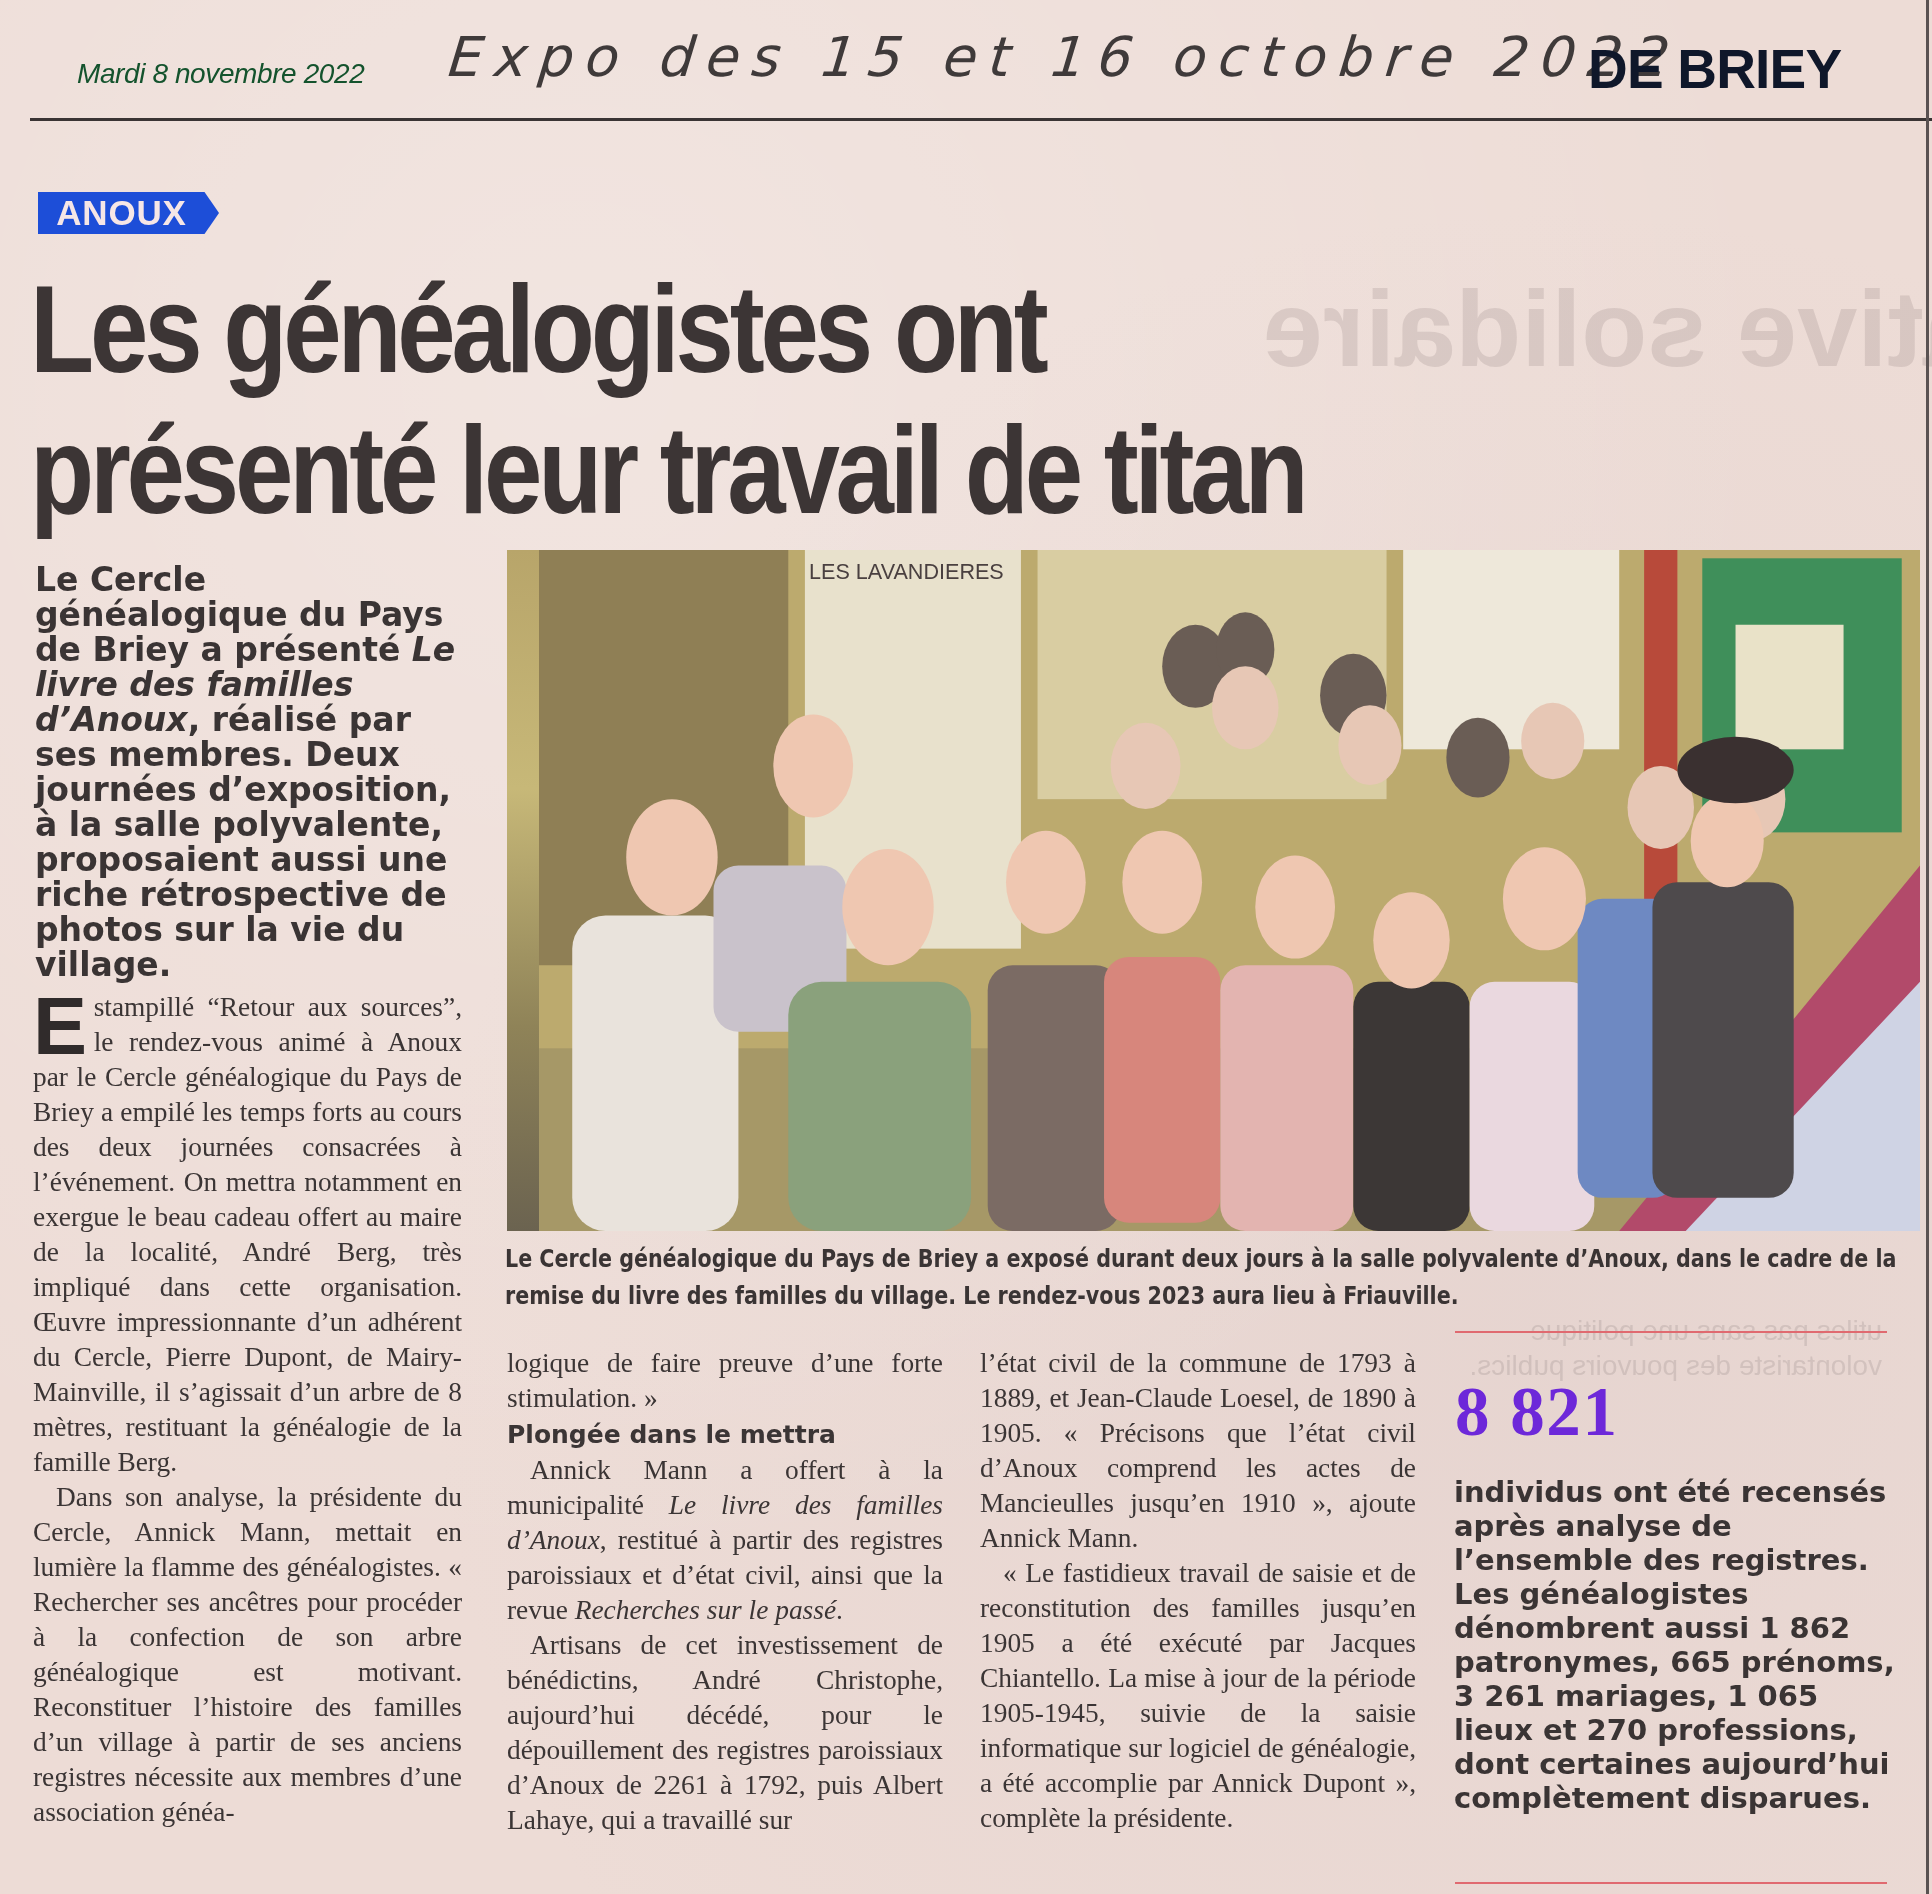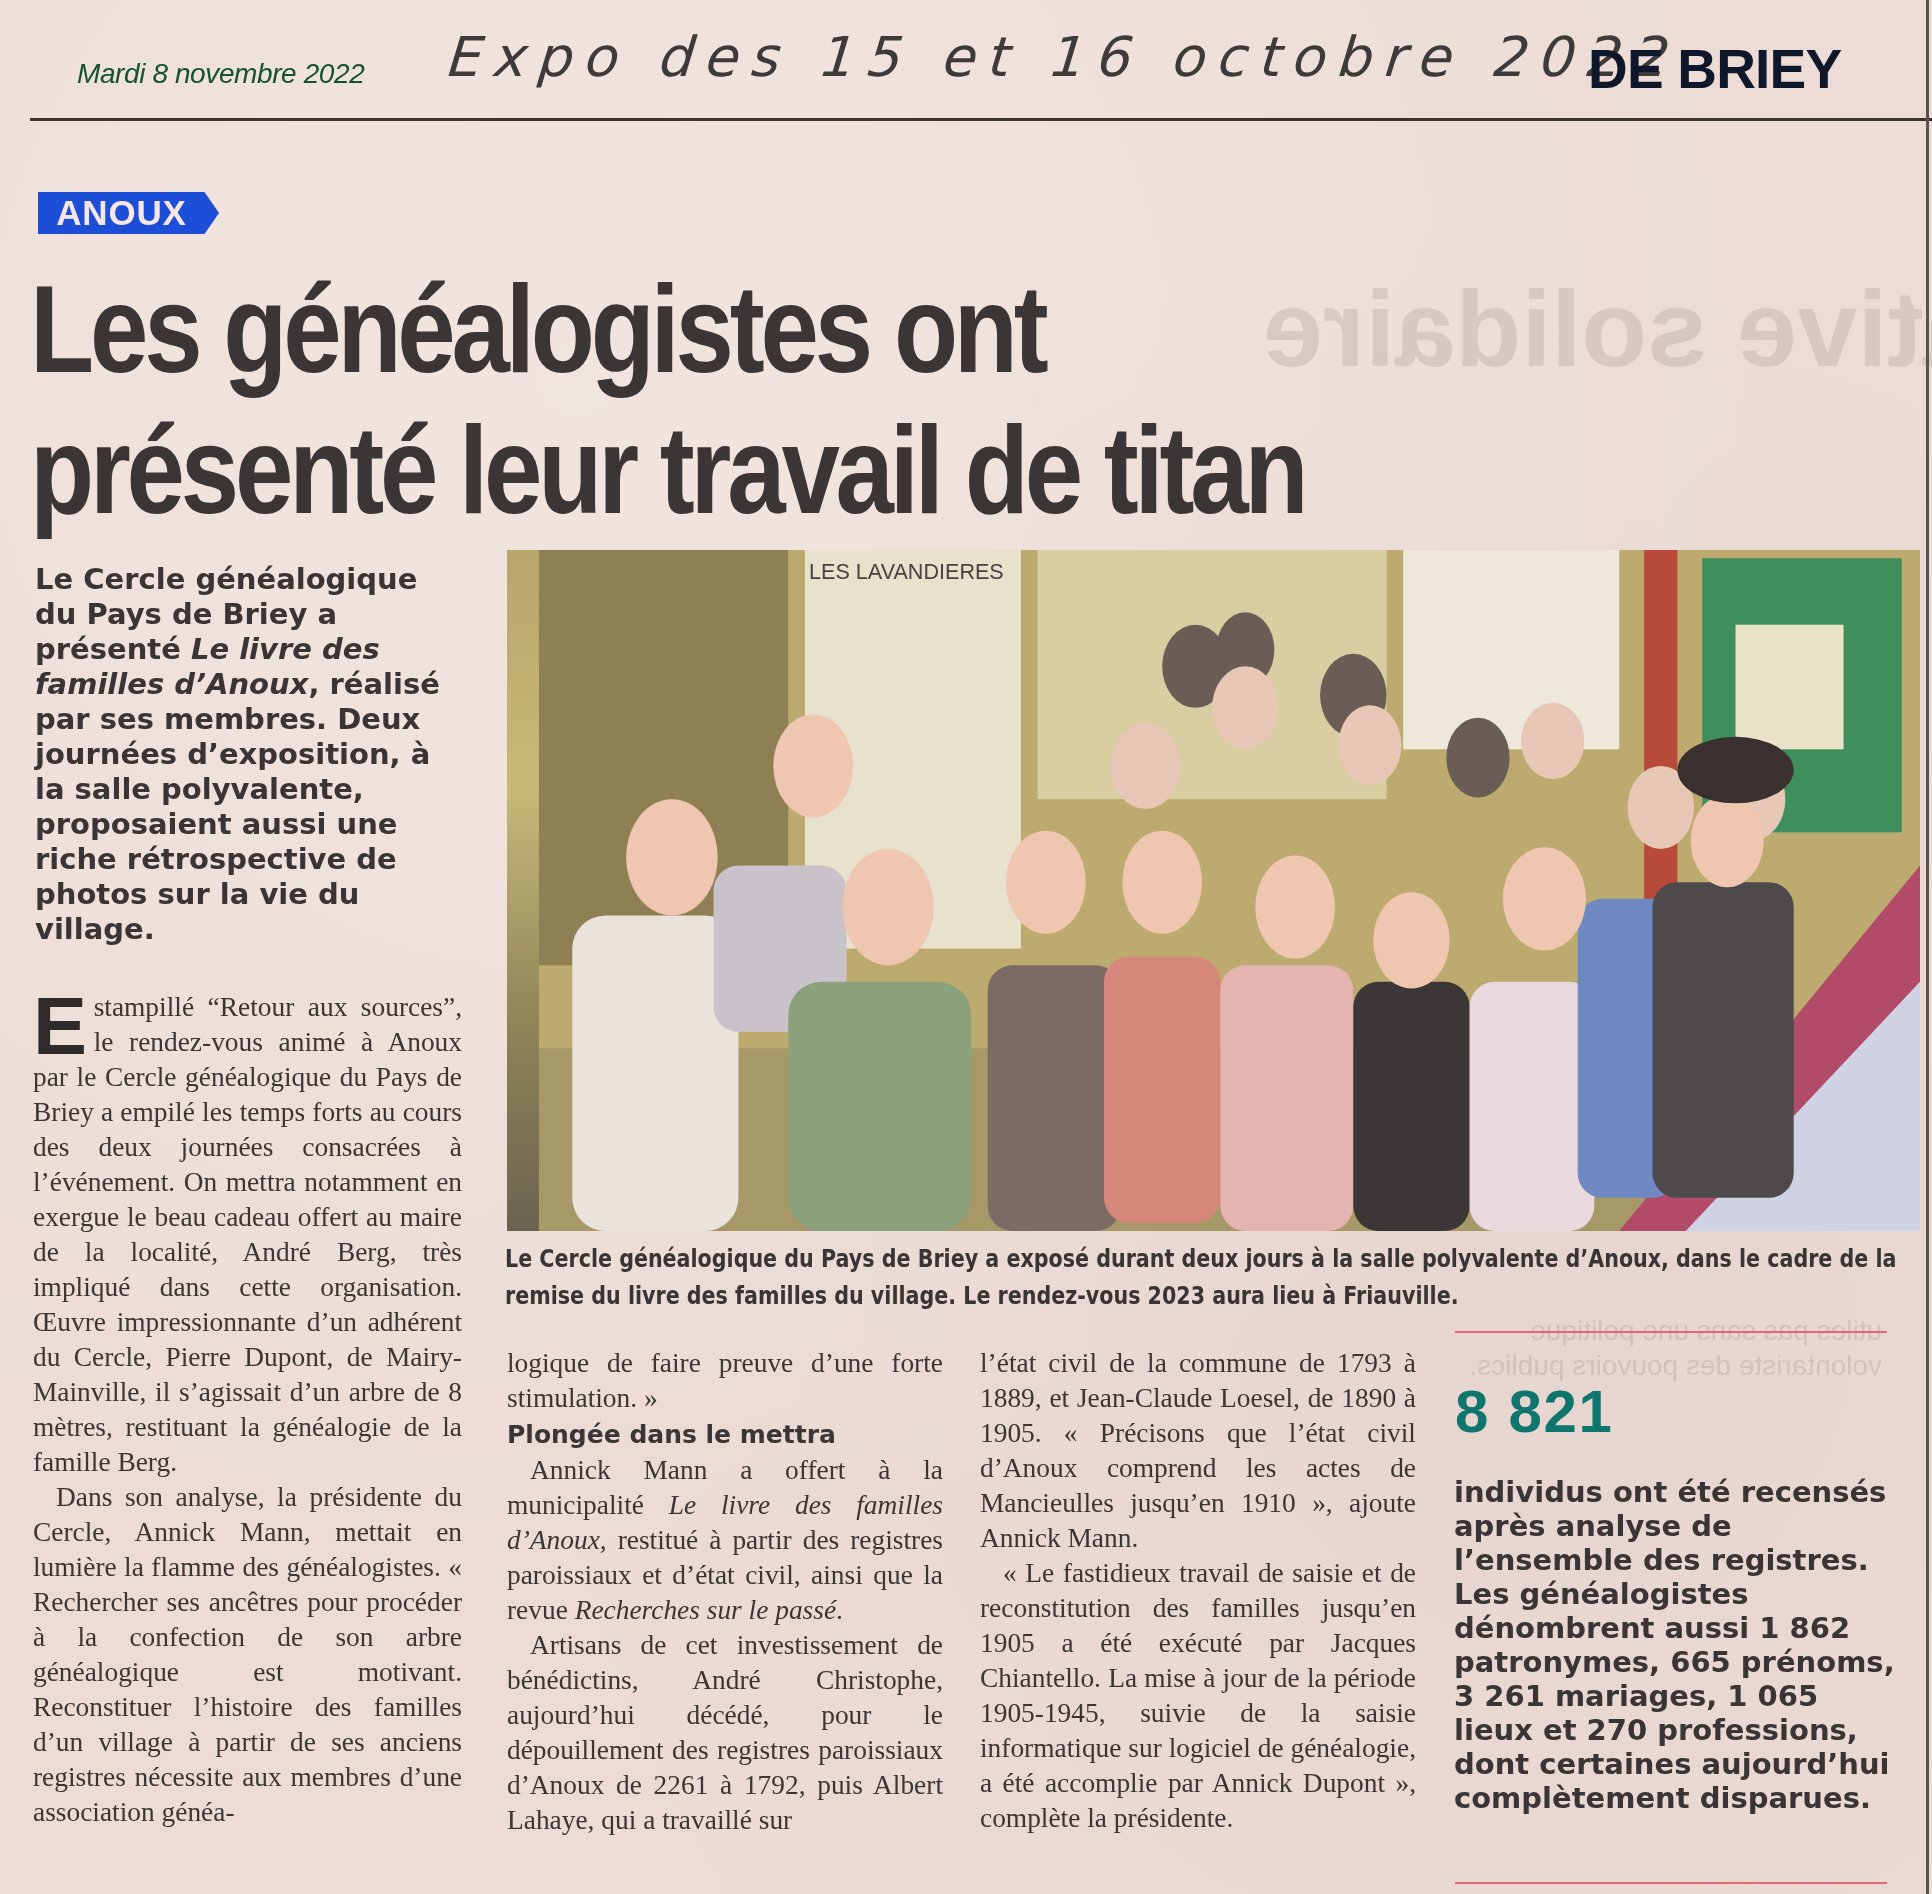--- a/index.html
+++ b/index.html
@@ -25,21 +25,21 @@
          padding-left:18.3px; box-sizing:border-box; letter-spacing:0.8px;
          clip-path:polygon(0 0, 92% 0, 100% 50%, 92% 100%, 0 100%); }
 
   
   .headline { left:30px; top:258px; font-family:"Liberation Sans", sans-serif; font-weight:700; font-size:125px;
               line-height:141px; color:#3c3535; letter-spacing:-5px; transform:scaleX(0.84); transform-origin:left top; white-space:nowrap; }
   .ghost { left:1263px; top:258px; font-family:"Liberation Sans", sans-serif; font-weight:700; font-size:108px; color:rgba(120,105,105,0.18);
            line-height:141px; transform:scaleX(-1); white-space:nowrap; }
 
   
-  .chapeau { left:35px; top:562px; width:424px; font-family:"DejaVu Sans", sans-serif; font-weight:700; font-size:29px; line-height:35px; color:#3a3434; }
+  .chapeau { left:35px; top:562px; width:424px; font-family:"DejaVu Sans", sans-serif; font-weight:700; font-size:33px; line-height:35px; color:#3a3434; }
   .chapeau i { font-style:italic; }
 
   
   .photo { left:507px; top:550px; width:1381px; height:681px; overflow:hidden;
            background:linear-gradient(180deg,#b8a56a 0%, #c7b878 35%, #8f8358 70%, #6b6350 100%);padding-left:32px; }
   .photo svg { width:100%; height:100%; display:block; }
 
   .caption { left:505px; top:1241px; width:1412px; font-family:"DejaVu Sans", sans-serif; font-weight:700; font-size:24px; line-height:37px; color:#3a3434;
              transform:scaleX(0.86); transform-origin:left top; width:1645px; }
 
@@ -50,21 +50,21 @@
   .col1 { left:33px; top:990px; width:429px; }
   .dropcap { float:left; font-family:"Liberation Sans", sans-serif; font-weight:700; font-size:81px; line-height:63px; margin:5px 6.6px 0 0; color:#302b2b; }
   .col2 { left:507px; top:1346px; width:436px; }
   .col3 { left:980px; top:1346px; width:436px; }
   .subhead { font-family:"DejaVu Sans", sans-serif; font-weight:700; font-size:25px; line-height:37px; margin-top:32px; text-indent:0 !important; }
 
   
   .stat-rule { height:1.7px; background:#e06a70; }
   .stat-rule.top { left:1455px; top:1331px; width:432px; }
   .stat-rule.bottom { left:1455px; top:1882px; width:432px; }
-  .stat-number { left:1455px; top:1362px; font-family:Liberation Sans, sans-serif; font-weight:700; font-size:60px; line-height:100px; color:#0f766e; letter-spacing:1.7px; }
+  .stat-number { left:1455px; top:1362px; font-family:Liberation Serif, serif; font-weight:700; font-size:69px; line-height:100px; color:#6d28d9; letter-spacing:1.7px; }
   .stat-text { left:1454px; top:1475px; width:449px; font-family:"DejaVu Sans", sans-serif; font-weight:700; font-size:29px; line-height:34px; color:#3a3434; }
   .faded { left:1450px; top:1313px; width:432px; font-family:"Liberation Sans", sans-serif; font-size:28px; line-height:35px; color:rgba(110,100,100,0.18); transform:scaleX(-1); }
   .right-edge { left:1926px; top:0; width:2.5px; height:1895px; background:#5a5252; }
 </style>
 </head>
 <body>
 
 <div class="abs date">Mardi 8 novembre 2022</div>
 <div class="abs handwritten">Expo des 15 et 16 octobre 2022</div>
 <div class="abs brand">DE BRIEY</div>

